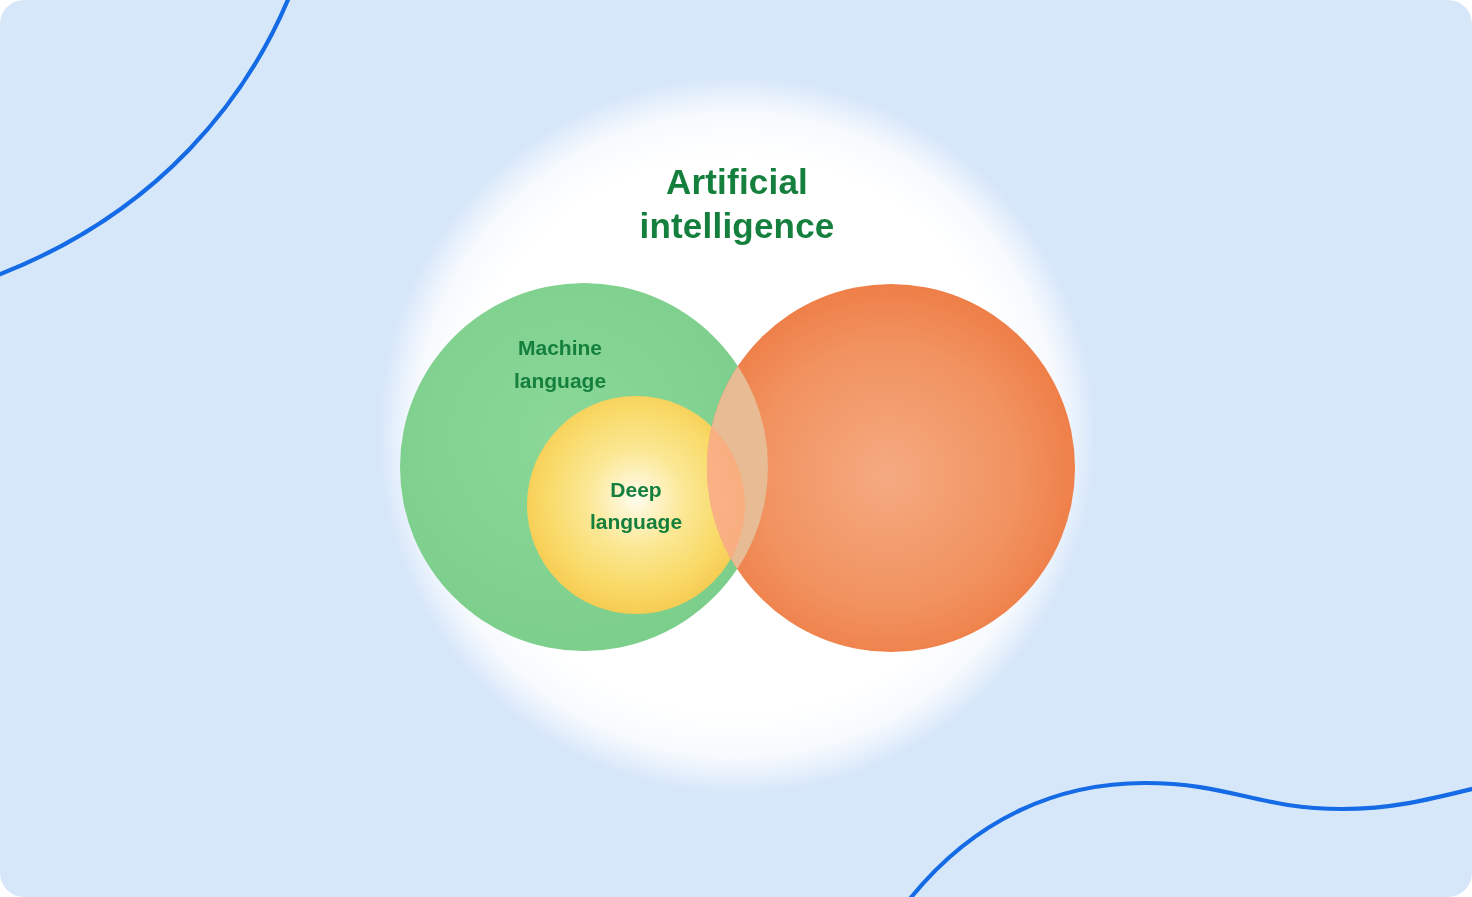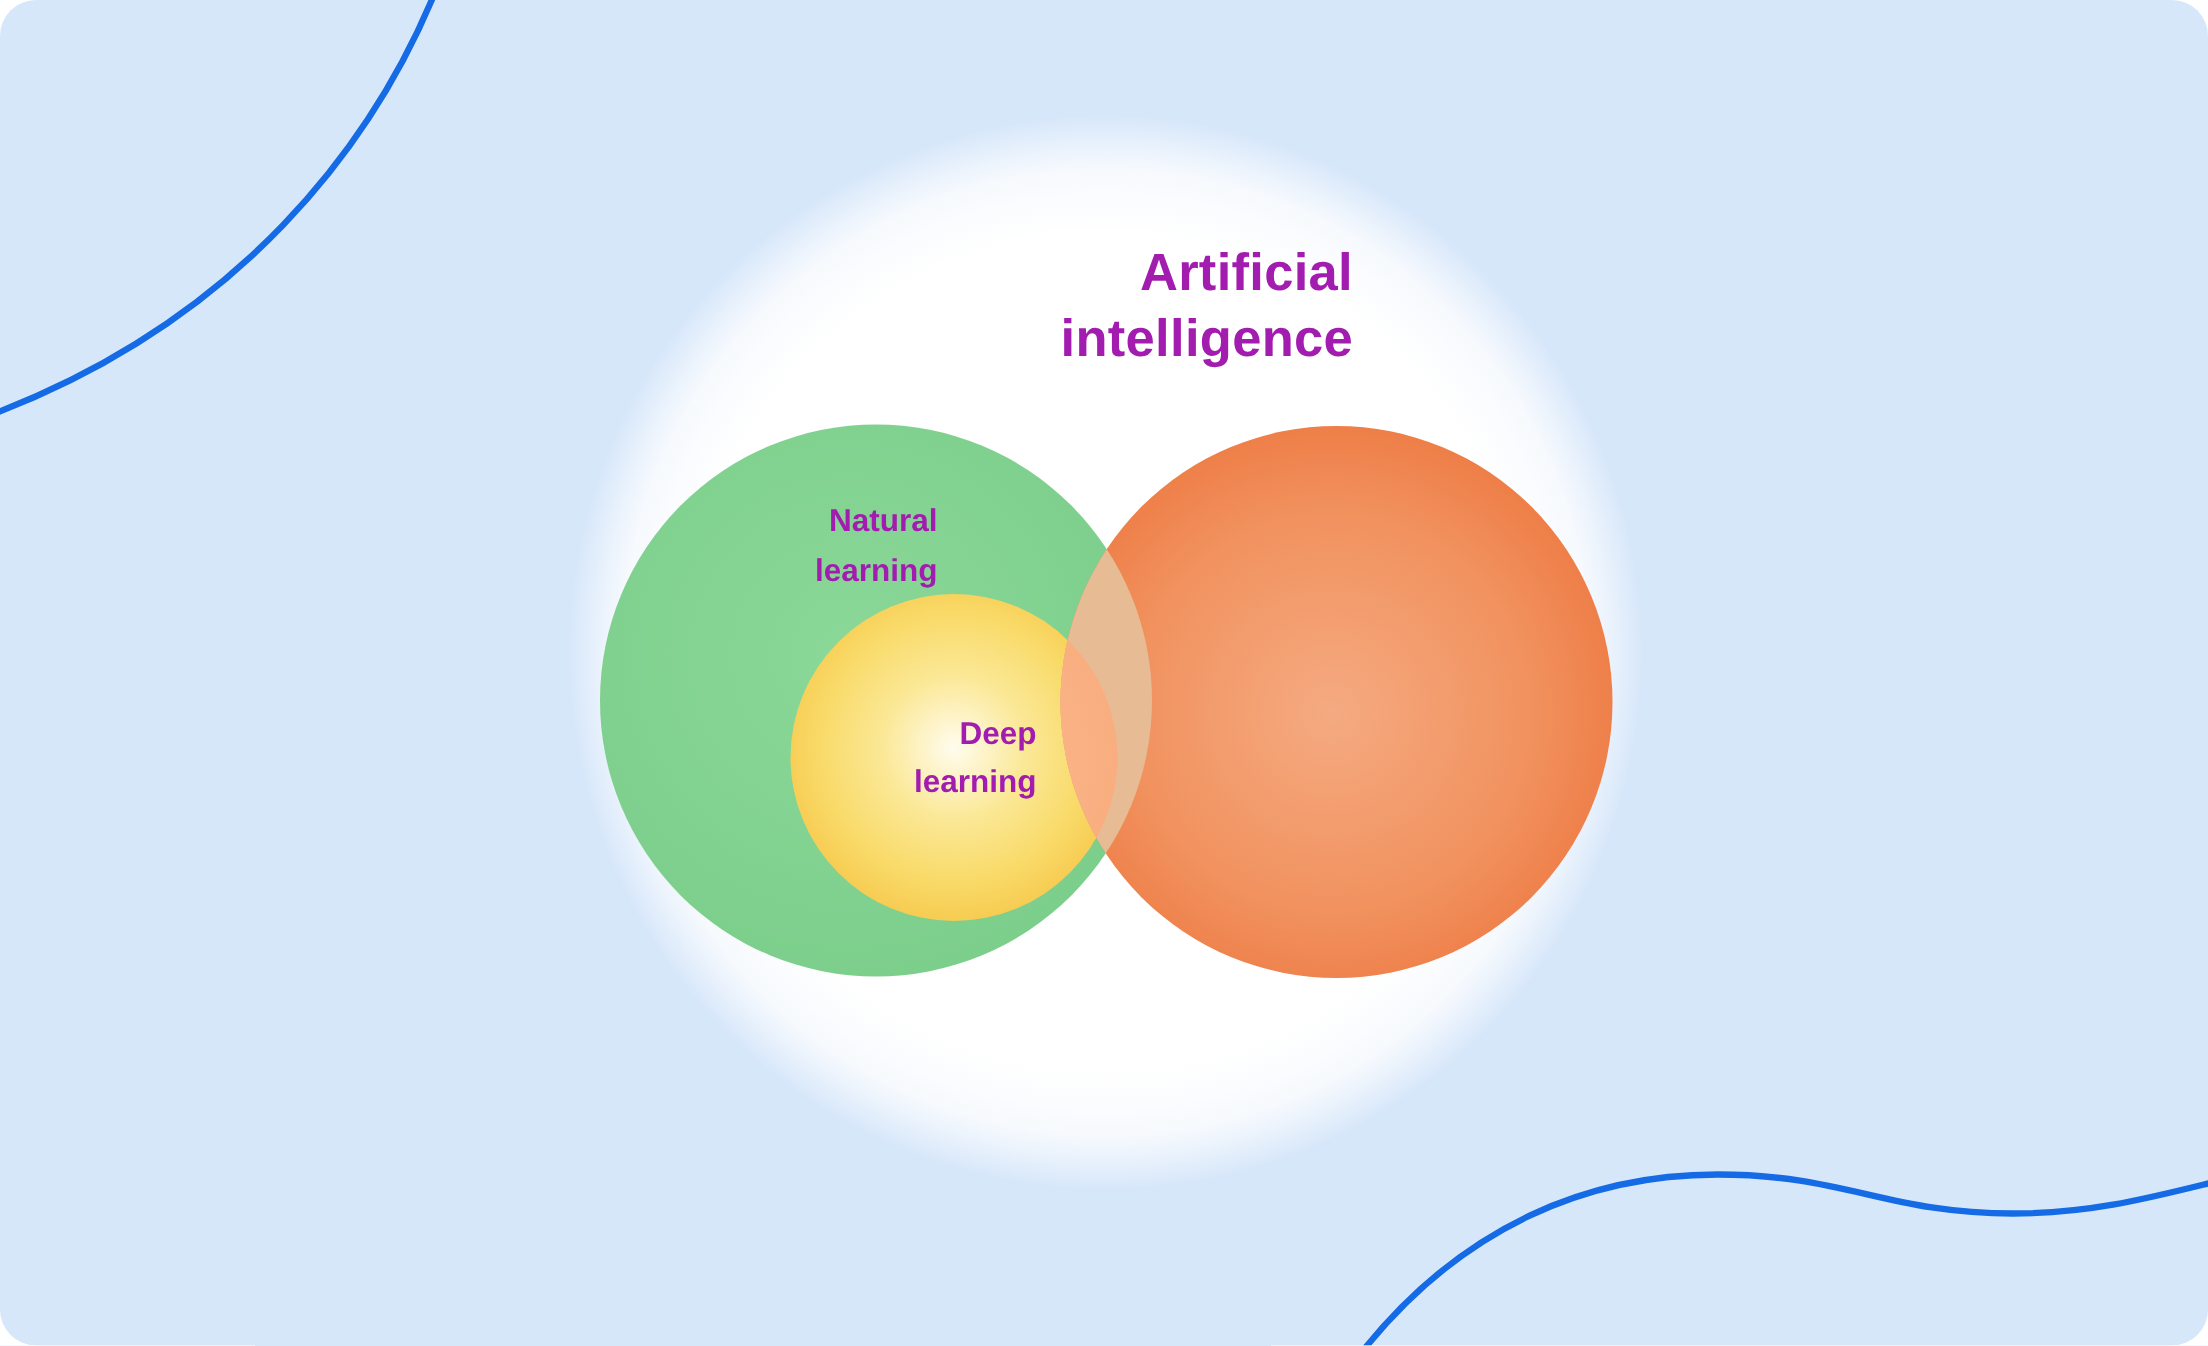--- a/index.html
+++ b/index.html
@@ -19,23 +19,23 @@
   .venn-svg {
     position: absolute;
     left: 0;
     top: 0;
     width: 1472px;
     height: 897px;
     display: block;
   }
   .label {
     position: absolute;
-    color: #a21caf;
+    color: #15803d;
     font-weight: 700;
-    text-align: right;
+    text-align: center;
     user-select: none;
   }
   .diagram-title {
     left: 572px;
     top: 160px;
     width: 330px;
     font-size: 35px;
     line-height: 1.26;
     letter-spacing: 0.2px;
   }
@@ -109,18 +109,18 @@
 
     <circle cx="891" cy="468" r="184" fill="url(#gradOrange)"></circle>
 
     <circle cx="584" cy="467" r="184" fill="#E7BB93" clip-path="url(#clipOrangeCircle)"></circle>
 
     <circle cx="636" cy="505" r="109" fill="url(#gradSalmon)" clip-path="url(#clipOrangeCircle)"></circle>
   </svg>
 
   <div class="label diagram-title">Artificial intelligence</div>
 
-  <div class="label label-ml">Natural learning</div>
+  <div class="label label-ml">Machine language</div>
 
-  <div class="label label-dl">Deep learning</div>
+  <div class="label label-dl">Deep language</div>
 
 
 </div>
 
 </body></html>

